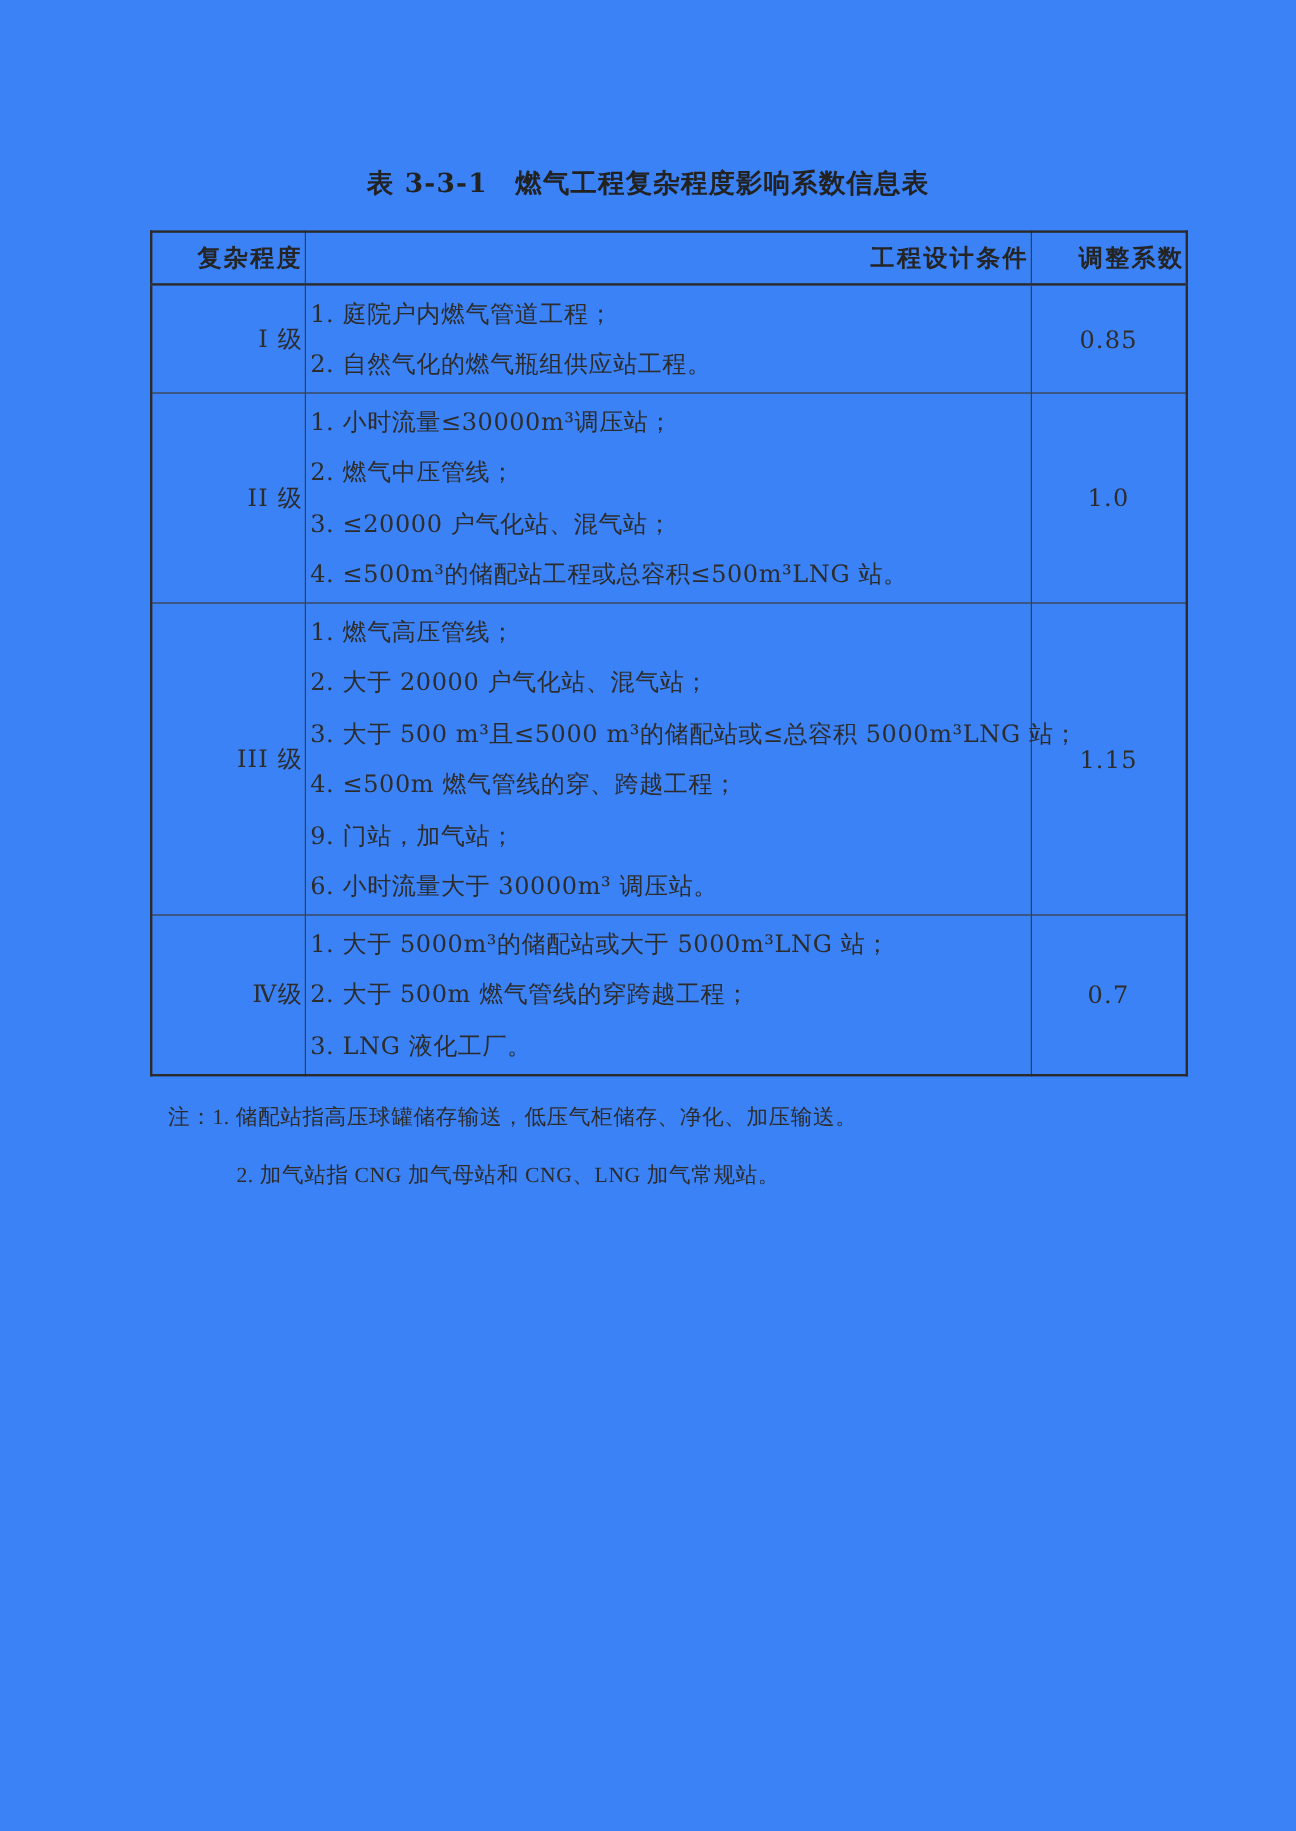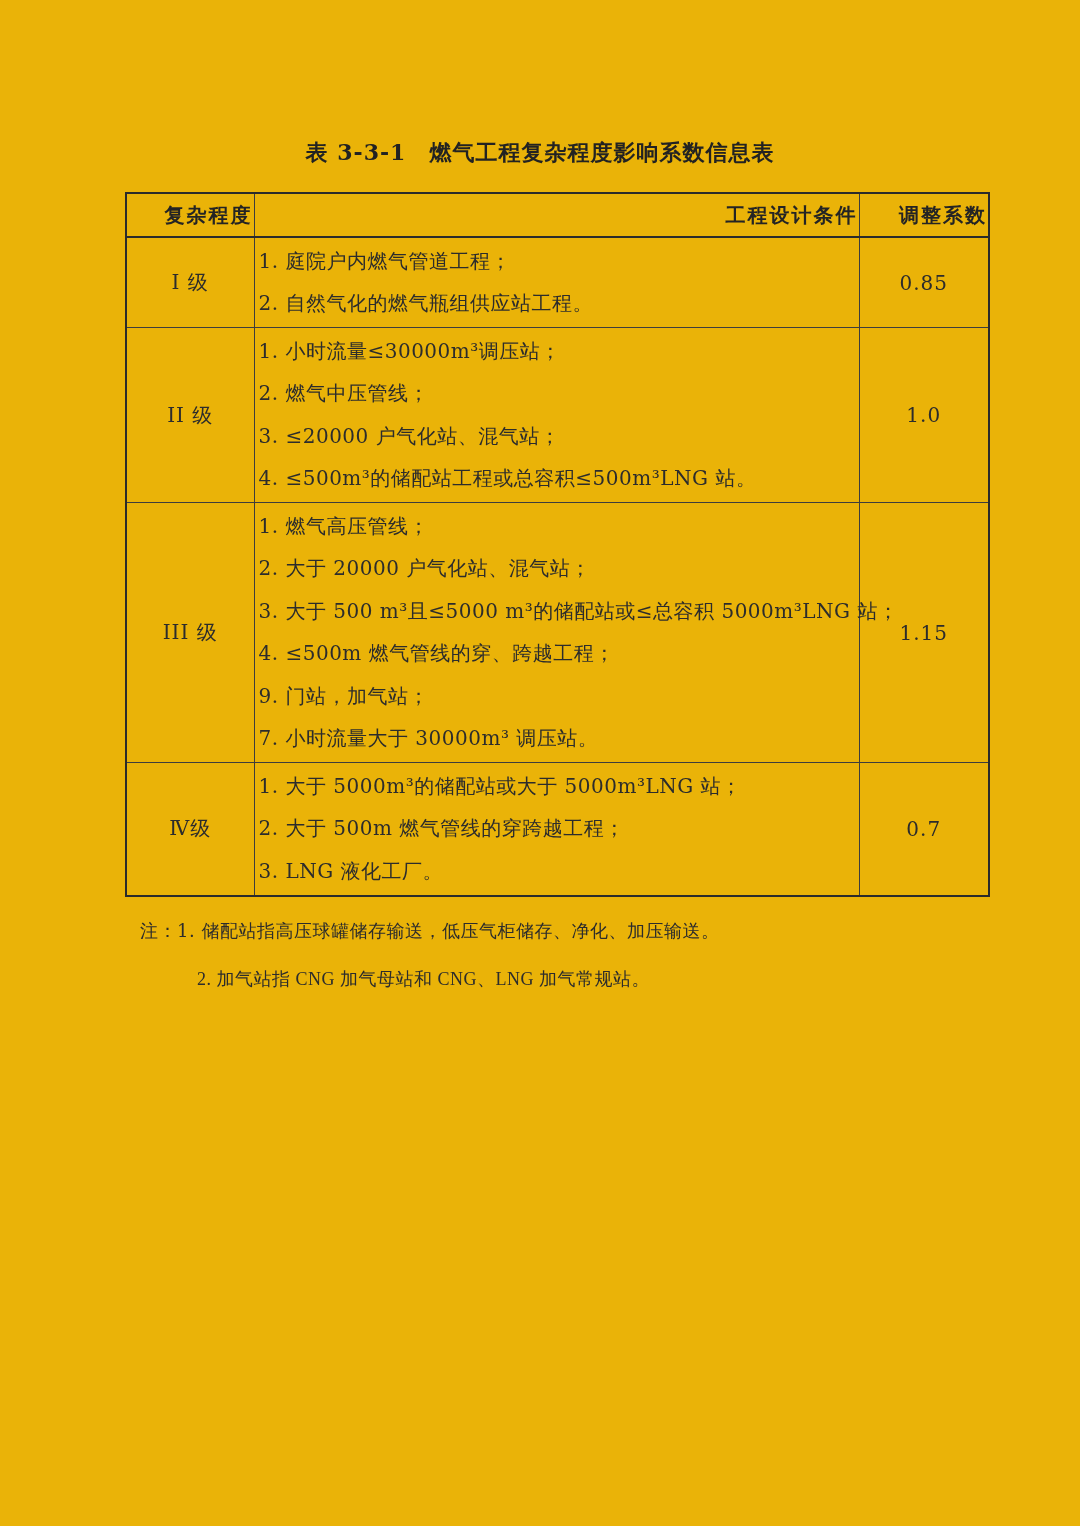--- a/index.html
+++ b/index.html
@@ -5,21 +5,21 @@
   * { box-sizing: border-box; }
   html, body {
     margin: 0;
     padding: 0;
     background: #ffffff;
   }
   .page {
     position: relative;
     width: 1080px;
     height: 1526px;
-    background: #eab308;
+    background: #3b82f6;
     font-family: "DejaVu Serif", "Liberation Serif", serif;
     color: #2c2c2c;
     overflow: hidden;
   }
   .doc-title {
     margin: 0;
     padding-top: 138px;
     text-align: center;
     font-size: 22px;
     font-weight: bold;
@@ -41,21 +41,21 @@
   table.doc-table thead th {
     height: 44px;
     font-size: 20px;
     font-weight: bold;
     text-align: right;
     letter-spacing: 2px;
     border-bottom: 2px solid #2b2b2b;
     color: #242424;
   }
   td.level {
-    text-align: center;
+    text-align: right;
     font-size: 20px;
     letter-spacing: 1px;
   }
   td.conds {
     padding: 2px 8px 2px 4px;
   }
   .cond {
     height: 42.5px;
     display: flex;
     align-items: center;
@@ -72,20 +72,21 @@
   .notes {
     margin-top: 22px;
   }
   .note {
     font-size: 18px;
     letter-spacing: 0.5px;
     color: #2c2c2c;
   }
   .note-1 {
     margin: 0 0 0 140px;
+    font-family: Liberation Serif, serif;
   }
   .note-2 {
     margin: 24px 0 0 197px;
     font-family: Liberation Serif, serif;
   }
 </style>
 </head>
 <body>
 
 <div class="page">
@@ -127,21 +128,21 @@
     </tr>
 
     <tr>
       <td class="level">III 级</td>
       <td class="conds">
             <div class="cond">1. 燃气高压管线；</div>
             <div class="cond">2. 大于 20000 户气化站、混气站；</div>
             <div class="cond">3. 大于 500 m³且≤5000 m³的储配站或≤总容积 5000m³LNG 站；</div>
             <div class="cond">4. ≤500m 燃气管线的穿、跨越工程；</div>
             <div class="cond">9. 门站，加气站；</div>
-            <div class="cond">7. 小时流量大于 30000m³ 调压站。</div>
+            <div class="cond">6. 小时流量大于 30000m³ 调压站。</div>
           </td>
       <td class="coef">1.15</td>
     </tr>
 
     <tr>
       <td class="level">Ⅳ级</td>
       <td class="conds">
             <div class="cond">1. 大于 5000m³的储配站或大于 5000m³LNG 站；</div>
             <div class="cond">2. 大于 500m 燃气管线的穿跨越工程；</div>
             <div class="cond">3. LNG 液化工厂。</div>

